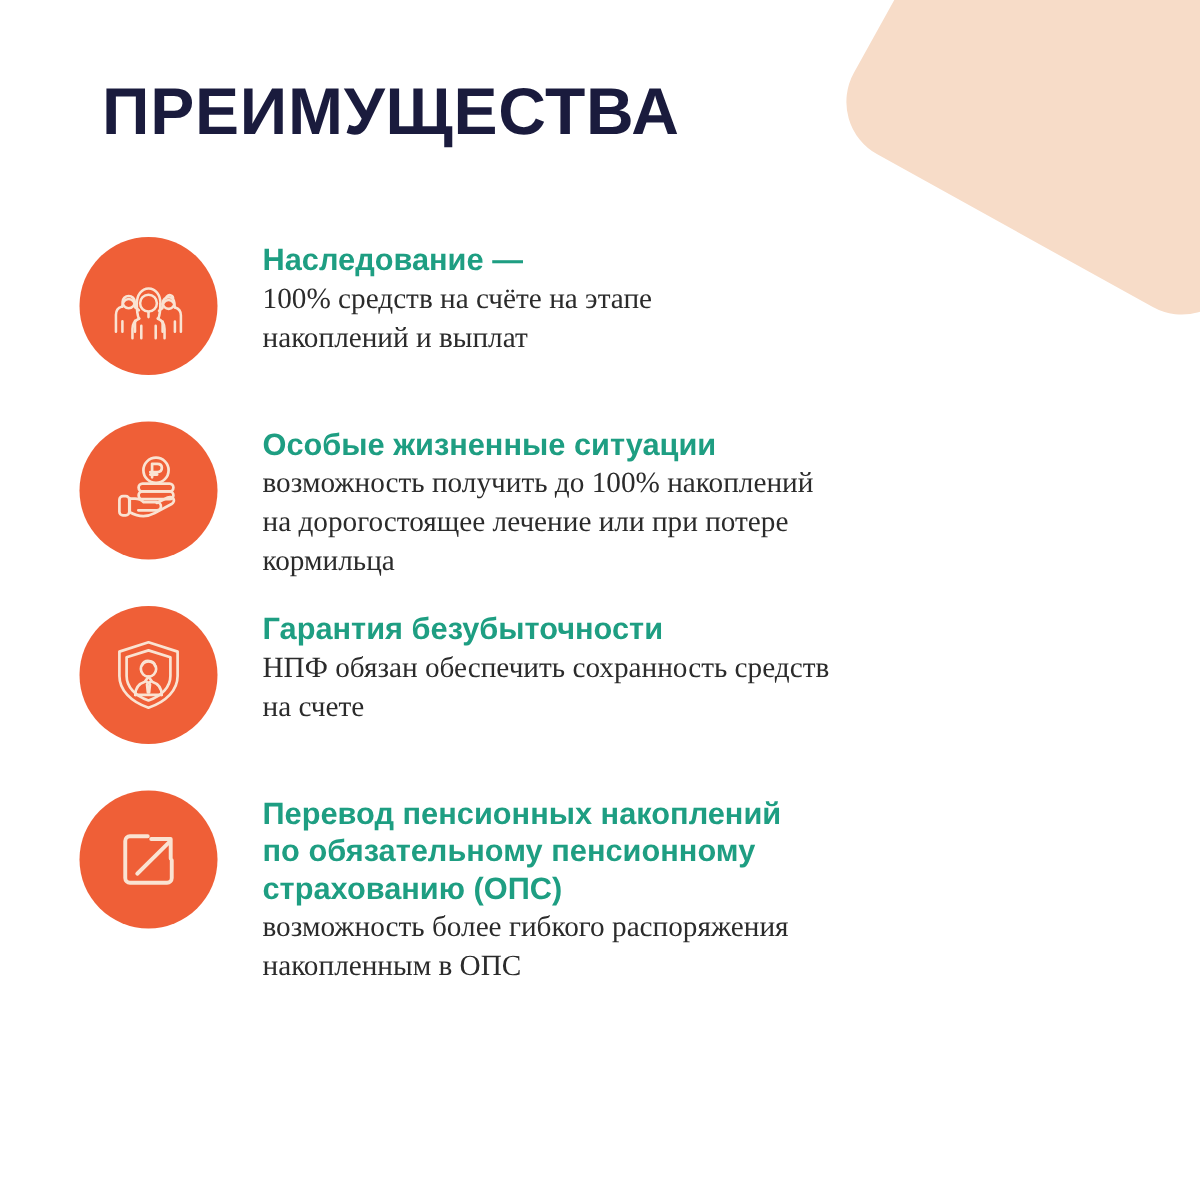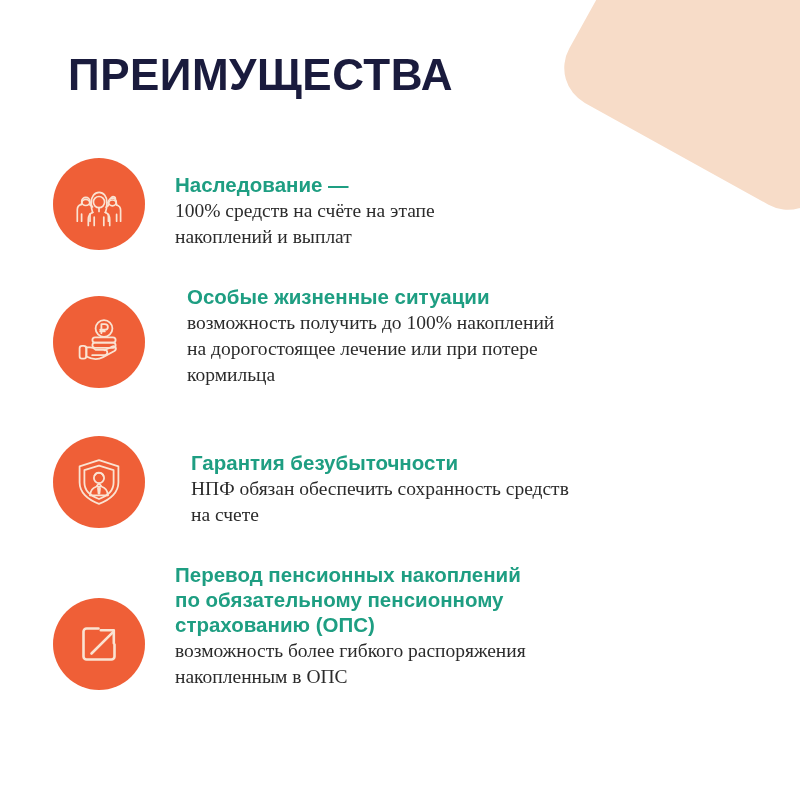--- a/index.html
+++ b/index.html
@@ -56,21 +56,21 @@
   .benefits {
     position: absolute;
     left: 0;
     top: 155px;
     width: 800px;
   }
 
   .benefit {
     position: relative;
     display: flex;
-    align-items: flex-end;
+    align-items: flex-start;
     padding-left: 53px;
     margin-bottom: 29px;
   }
 
   .icon-circle {
     flex: 0 0 auto;
     width: 92px;
     height: 92px;
     border-radius: 50%;
     background: #EF5F37;
@@ -103,22 +103,22 @@
     font-size: 19.5px;
     line-height: 26px;
     font-weight: 400;
     margin: 0;
     white-space: pre-line;
     font-family: Liberation Serif, serif;
   }
 
   
   .benefit--inheritance { margin-bottom: 28px; }
-  .benefit--situations  { margin-bottom: 45px; gap: 12px; }
-  .benefit--guarantee   { margin-bottom: 28px; gap: 16px; }
+  .benefit--situations  { margin-bottom: 13px; }
+  .benefit--guarantee   { margin-bottom: 28px; }
   .benefit--transfer    { margin-bottom: 12px; }
 </style>
 </head>
 <body>
 
 <div class="deco-peach"></div>
 
 <div class="page">
 
   <h1 class="page-title">ПРЕИМУЩЕСТВА</h1>

